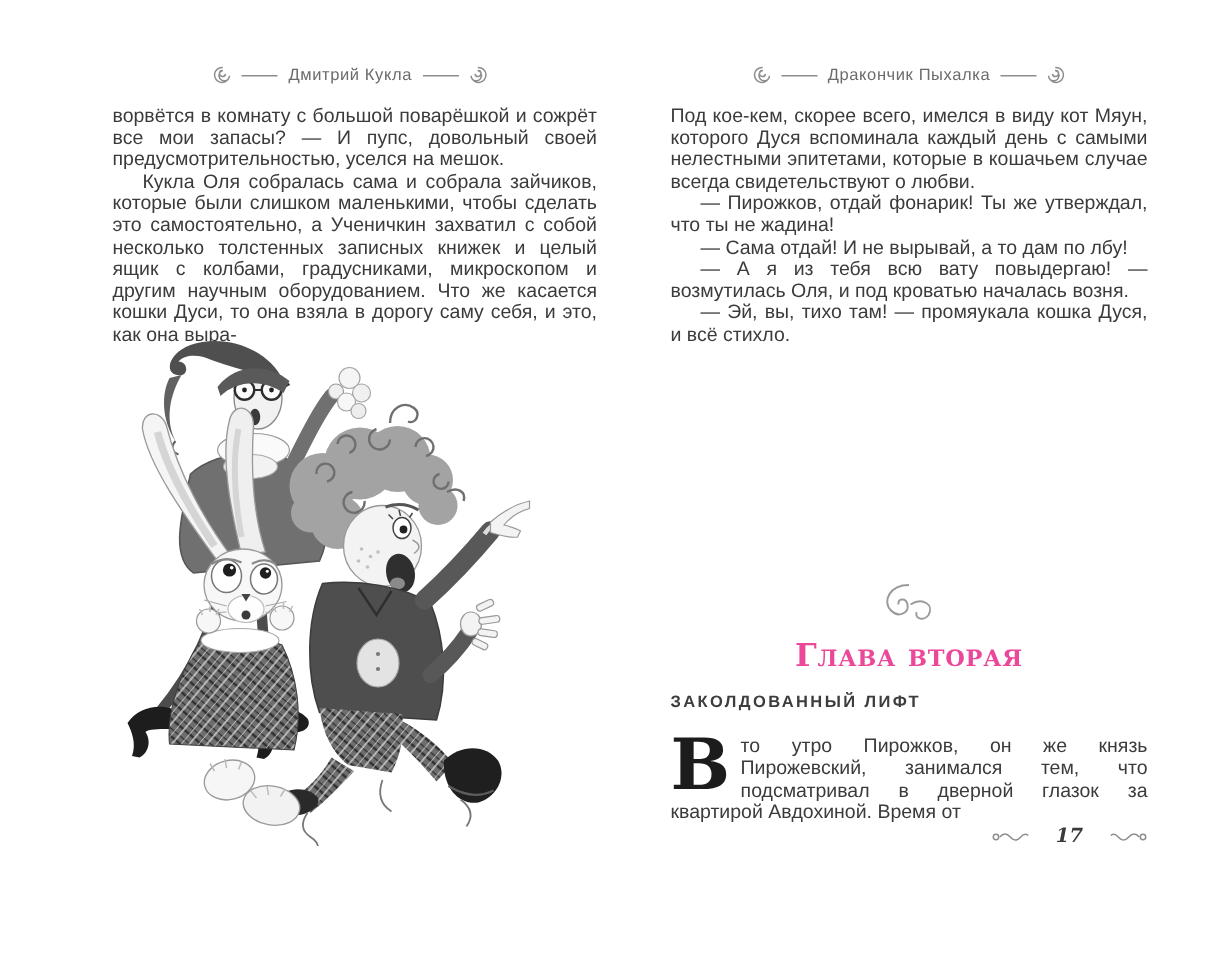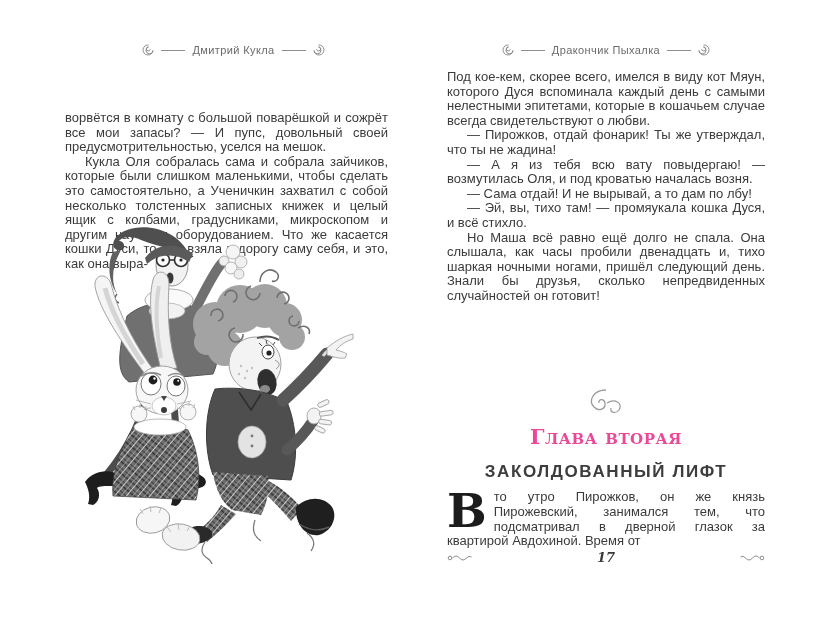--- a/index.html
+++ b/index.html
@@ -20,31 +20,31 @@
     text-indent:20px;color:#3b3b3b;hyphens:auto;
   }
   .body-text p:first-child{text-indent:0;}
   
   .chapter-ornament{display:flex;justify-content:center;}
   .chapter-title{
     text-align:center;font-family:"DejaVu Serif",serif;font-weight:700;
     font-variant:small-caps;font-size:21px;letter-spacing:.5px;color:#ec4899;margin:0;
   }
   .chapter-subtitle{
-    text-align:center;font-size:17px;letter-spacing:1.6px;color:#3d3d3d;margin:0;
+    font-size:11px;letter-spacing:1.6px;color:#3d3d3d;margin:0;
   }
   .opening-par{
     margin:0;font-size:13px;line-height:14.8px;text-align:justify;color:#3b3b3b;
   }
   .dropcap{
     float:left;font-family:"DejaVu Serif",serif;font-weight:700;
     font-size:47px;line-height:40px;margin:1px 7px 0 0;color:#1c1c1c;
   }
   
-  .page-footer{display:flex;align-items:center;justify-content:space-between;gap:17px;}
+  .page-footer{display:flex;align-items:center;justify-content:flex-end;gap:17px;}
   .page-num{
     font-family:"DejaVu Serif",serif;font-style:italic;font-weight:700;
     font-size:13px;color:#3a3a3a;
   }
   figure{margin:0;}
 </style>
 </head>
 <body>
 
 <main>
@@ -56,21 +56,21 @@
       </svg>
       <span class="rh-rule"></span>
       <span>Дмитрий Кукла</span>
       <span class="rh-rule"></span>
       <svg width="12" height="12" viewBox="0 0 12 12" style="transform:scaleX(-1);">
         <path d="M6.5 1 A5 5 0 1 0 11 6.5 A3.5 3.5 0 1 1 6.5 3 A2 2 0 1 0 8.3 5.2" fill="none" stroke="#8d8d8d" stroke-width="1"></path>
       </svg>
     </div>
   </section>
 
-  <section class="abs body-text" style="left:65px;top:70px;width:323px;margin-top:41px;">
+  <section class="abs body-text" style="left:75px;top:70px;width:323px;">
       <p>ворвётся в комнату с большой поварёшкой и сожрёт все мои запасы? — И пупс, довольный своей предусмотрительностью, уселся на мешок.</p>
       <p>Кукла Оля собралась сама и собрала зайчиков, которые были слишком маленькими, чтобы сделать это самостоятельно, а Ученичкин захватил с собой несколько толстенных записных книжек и целый ящик с колбами, градусниками, микроскопом и другим научным оборудованием. Что же касается кошки Дуси, то она взяла в дорогу саму себя, и это, как она выра-</p>
     </section>
 
   <figure class="abs" style="left:55px;top:224px;width:300px;height:340px;">
     <svg width="300" height="340" viewBox="0 0 300 340">
       <defs>
         <pattern id="plaid" width="9" height="9" patternUnits="userSpaceOnUse" patternTransform="rotate(40)">
           <rect width="9" height="9" fill="#6e6e6e"></rect>
           <path d="M0 0H9 M0 4.5H9" stroke="#2f2f2f" stroke-width="1.6"></path>
@@ -245,24 +245,23 @@
       <span class="rh-rule"></span>
       <svg width="12" height="12" viewBox="0 0 12 12" style="transform:scaleX(-1);">
         <path d="M6.5 1 A5 5 0 1 0 11 6.5 A3.5 3.5 0 1 1 6.5 3 A2 2 0 1 0 8.3 5.2" fill="none" stroke="#8d8d8d" stroke-width="1"></path>
       </svg>
     </div>
   </section>
 
   <section class="abs body-text" style="left:447px;top:70px;width:318px;">
       <p>Под кое-кем, скорее всего, имелся в виду кот Мяун, которого Дуся вспоминала каждый день с самыми нелестными эпитетами, которые в кошачьем случае всегда свидетельствуют о любви.</p>
       <p>— Пирожков, отдай фонарик! Ты же утверждал, что ты не жадина!</p>
+      <p>— Сама отдай! И не вырывай, а то дам по лбу!</p>
       <p>— А я из тебя всю вату повыдергаю! — возмутилась Оля, и под кроватью началась возня.</p>
-      <p>— Сама отдай! И не вырывай, а то дам по лбу!</p>
       <p>— Эй, вы, тихо там! — промяукала кошка Дуся, и всё стихло.</p>
-      <p>Но Маша всё равно ещё долго не спала. Она слышала, как часы пробили двенадцать и, тихо шаркая ночными ногами, пришёл следующий день. Знали бы друзья, сколько непредвиденных случайностей он готовит!</p>
     </section>
 
   <div class="abs chapter-ornament" style="left:447px;top:386px;width:318px;">
     <svg width="44" height="32" viewBox="0 0 44 32">
       <path d="M22,4 C9,4 4,15 10,21 C15,26 22,23 21,17 C20,12 14,13 15,17" fill="none" stroke="#9a9a9a" stroke-width="1.3"></path>
       <path d="M23,17 C31,12 39,17 35,24 C32,28 26,27 27,22" fill="none" stroke="#9a9a9a" stroke-width="1.2"></path>
     </svg>
   </div>
 
   <h2 class="abs chapter-title" style="left:447px;top:424px;width:318px;">Глава вторая</h2>

